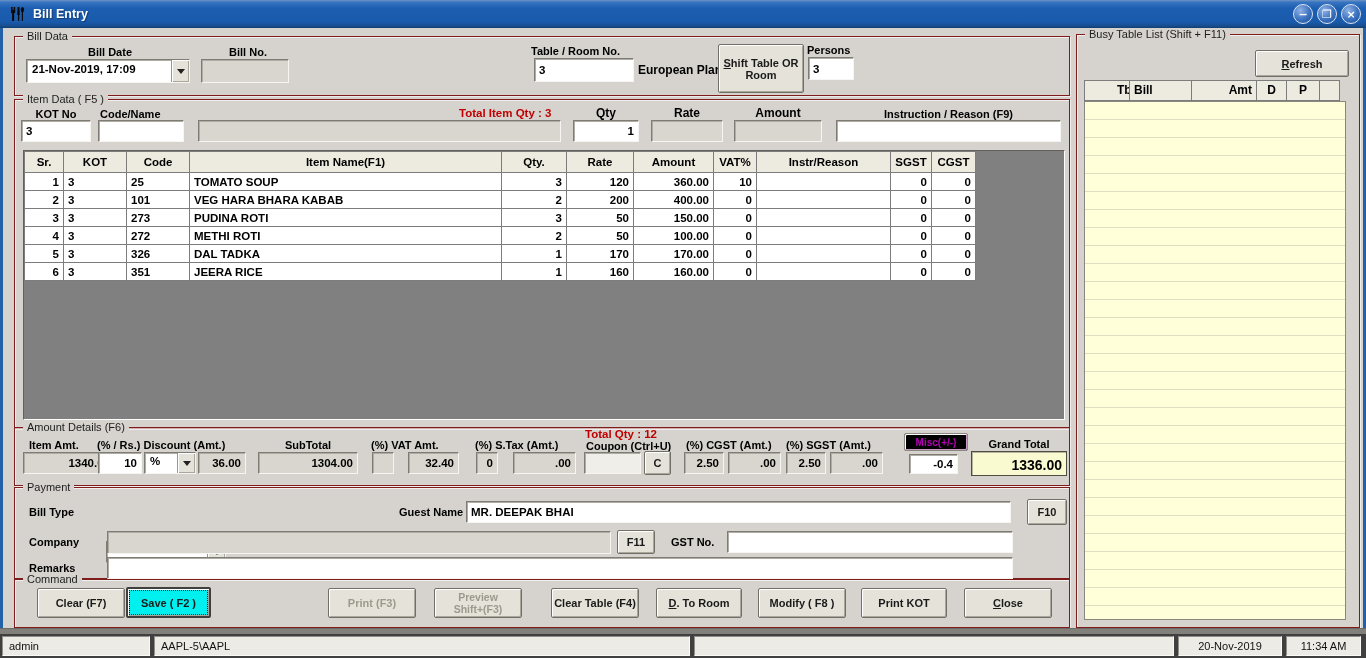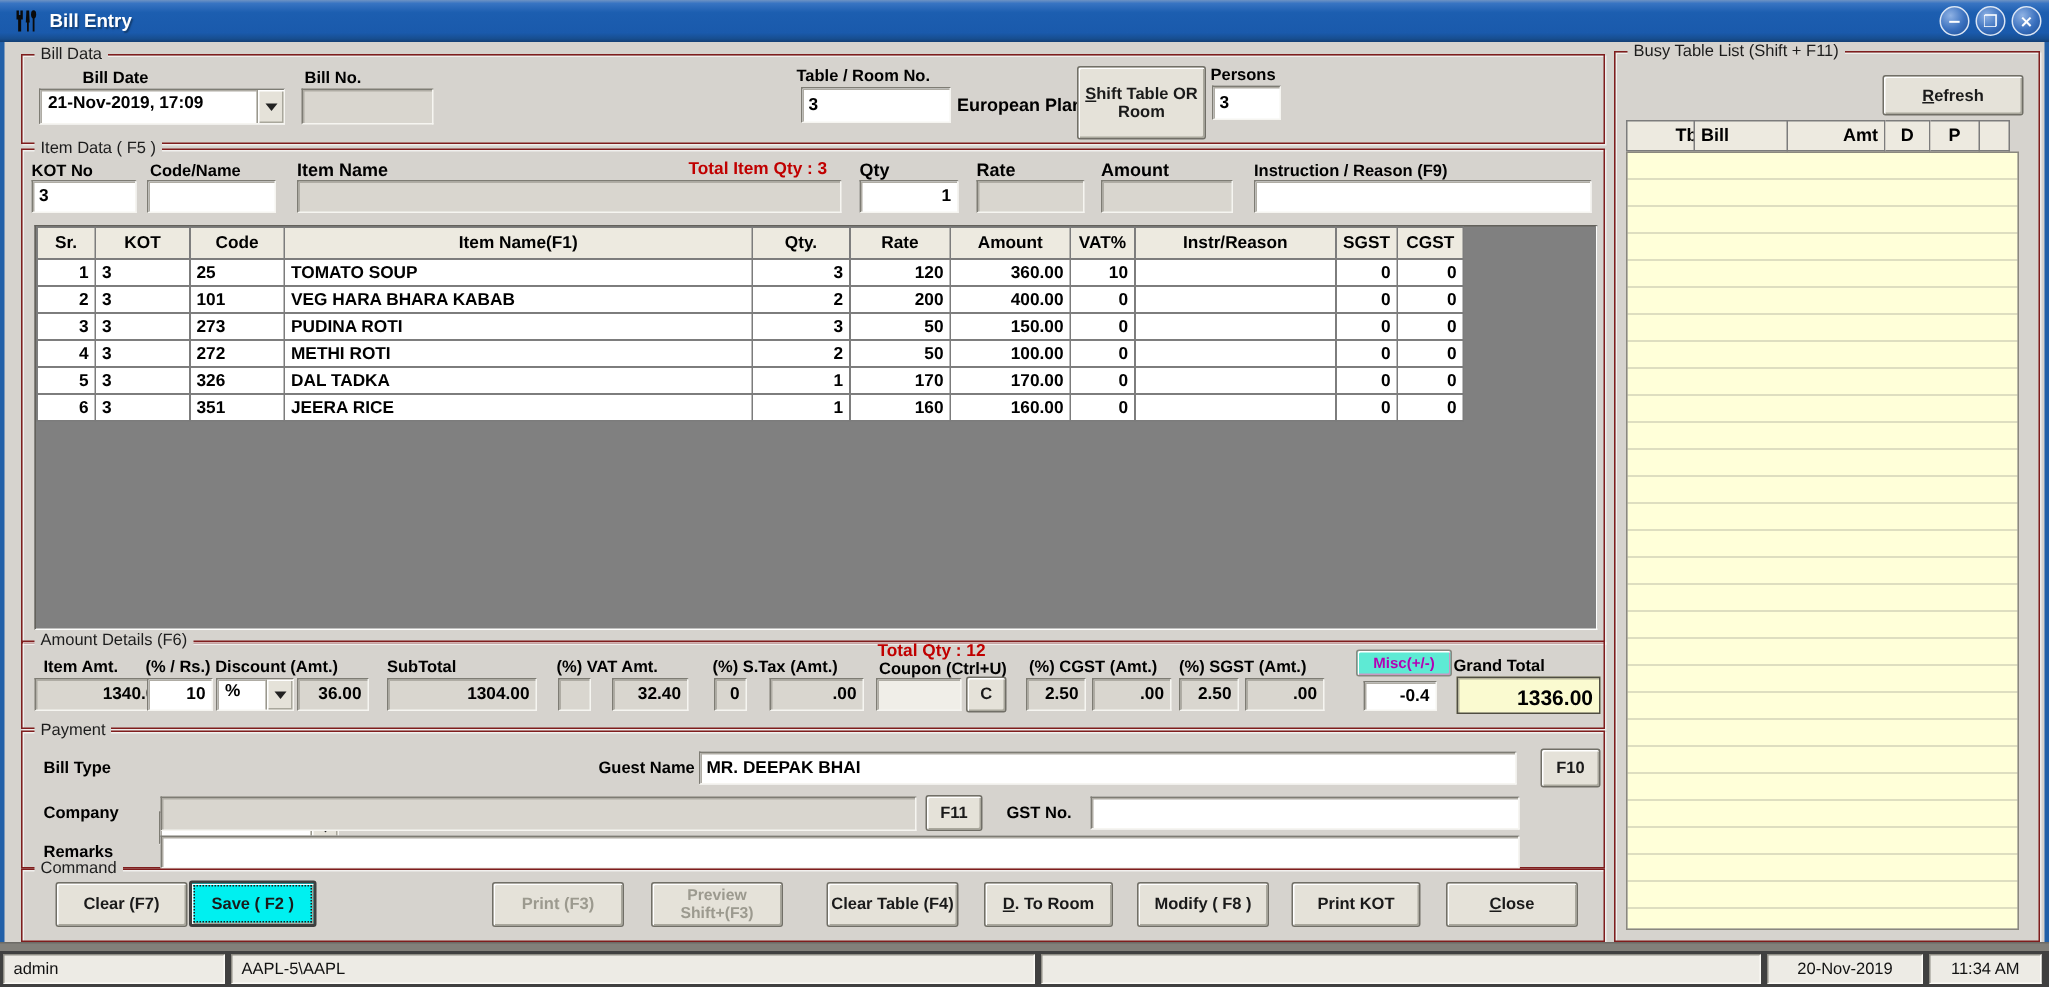--- a/index.html
+++ b/index.html
@@ -21,21 +21,21 @@
   
   #content{position:absolute;left:0;top:28px;width:1366px;height:600px;background:#D6D3CE;}
   .edge{position:absolute;top:0;width:3px;height:600px;background:#2260A8;}
   .edge.l{left:0;} .edge.r{right:0;}
   #frame-strip{position:absolute;left:0;top:628px;width:1366px;height:6px;background:#82807A;border-top:1px solid #6d6b66;}
 
   
   .group{position:absolute;border:1px solid #7f1d1d;box-shadow:inset 1px 1px 0 rgba(255,255,255,.65),1px 1px 0 rgba(255,255,255,.6);}
   .group-label{position:absolute;top:-7px;left:8px;background:#D6D3CE;padding:0 4px;font-size:11px;line-height:13px;color:#1d1d1d;white-space:nowrap;}
   .lbl{position:absolute;font-size:11px;font-weight:bold;color:#000;white-space:nowrap;line-height:12px;}
-  .lbl.center{text-align:left;}
+  .lbl.center{text-align:center;}
   .red{color:#C00000;font-weight:bold;}
   .fld{position:absolute;background:#fff;border:1px solid;border-color:#7E7C74 #F6F5F1 #F6F5F1 #7E7C74;
        box-shadow:inset 1px 1px 0 #AFACA4;font:bold 11.5px "Liberation Sans",sans-serif;color:#000;
        padding:0 4px;box-sizing:border-box;}
   input.fld{outline:none;}
   .fld.dis{background:#D9D6CF;}
   .fld.ryt{text-align:right;}
   .btn{position:absolute;background:#E5E2D9;border:1px solid #716F67;border-radius:2px;
        box-shadow:inset 1px 1px 0 #FFFFFF,inset -1px -1px 0 #A9A79C;
        font:bold 11px "Liberation Sans",sans-serif;color:#1a1a1a;text-align:center;
@@ -72,21 +72,21 @@
 
   
   #statusbar{position:absolute;left:0;top:634px;width:1366px;height:24px;background:#404040;}
   .sp{position:absolute;top:2px;height:20px;background:#EDEBE5;border:1px solid;
       border-color:#908E86 #FBFAF6 #FBFAF6 #908E86;font:11px "Liberation Sans",sans-serif;color:#111;
       padding:3px 6px 0 6px;box-sizing:border-box;white-space:nowrap;overflow:hidden;}
   .sp.center{text-align:center;}
 
   
   #save-btn{background:#00F0F0;border:2px solid #3F3F3F;outline:1px dotted #1a1a1a;outline-offset:-4px;}
-  #misc-btn{background:#5eead4;color:#B400B4;font-size:10px;border:1px solid #8a8880;
+  #misc-btn{background:#000000;color:#B400B4;font-size:10px;border:1px solid #8a8880;
       box-shadow:inset 1px 1px 0 #fff,inset -1px -1px 0 #c89ac4;}
   #grand-total{background:#FAFAD0;border:1px solid #4f4d42;box-shadow:inset 1px 1px 0 #b6b49a;
       font-size:14px;padding-top:2px;}
   u{text-decoration:underline;}
 </style>
 </head>
 <body>
 
 <div id="window">
 
@@ -137,21 +137,20 @@
       <span class="lbl" style="left:792px;top:7px;">Persons</span>
       <input class="fld" style="left: 793px; top: 20px; width: 46px; height: 23px;" value="3">
     </div>
 
     <div class="group" style="left:14px;top:71px;width:1054px;height:328px;">
       <span class="group-label">Item Data ( F5 )</span>
       <span class="lbl center" style="left:6px;top:8px;width:70px;">KOT No</span>
       <input class="fld" style="left: 6px; top: 20px; width: 70px; height: 22px;" value="3">
       <span class="lbl" style="left:85px;top:8px;">Code/Name</span>
       <input class="fld" style="left: 83px; top: 20px; width: 86px; height: 22px;" value="">
-      <span class="lbl center" style="left:183px;top:7px;width:363px;font-size:12px;">Item Name</span>
       <input class="fld dis" style="left: 183px; top: 20px; width: 363px; height: 22px;" value="">
       <span class="lbl red" style="left:444px;top:7px;font-size:11.5px;">Total Item Qty : 3</span>
       <span class="lbl center" style="left:558px;top:7px;width:66px;font-size:12px;">Qty</span>
       <input class="fld ryt" style="left: 558px; top: 20px; width: 66px; height: 22px;" value="1">
       <span class="lbl center" style="left:636px;top:7px;width:72px;font-size:12px;">Rate</span>
       <input class="fld dis" style="left: 636px; top: 20px; width: 72px; height: 22px;" value="">
       <span class="lbl center" style="left:719px;top:7px;width:88px;font-size:12px;">Amount</span>
       <input class="fld dis" style="left: 719px; top: 20px; width: 88px; height: 22px;" value="">
       <span class="lbl center" style="left:821px;top:8px;width:225px;">Instruction / Reason (F9)</span>
       <input class="fld" style="left: 821px; top: 20px; width: 225px; height: 22px;" value="">

